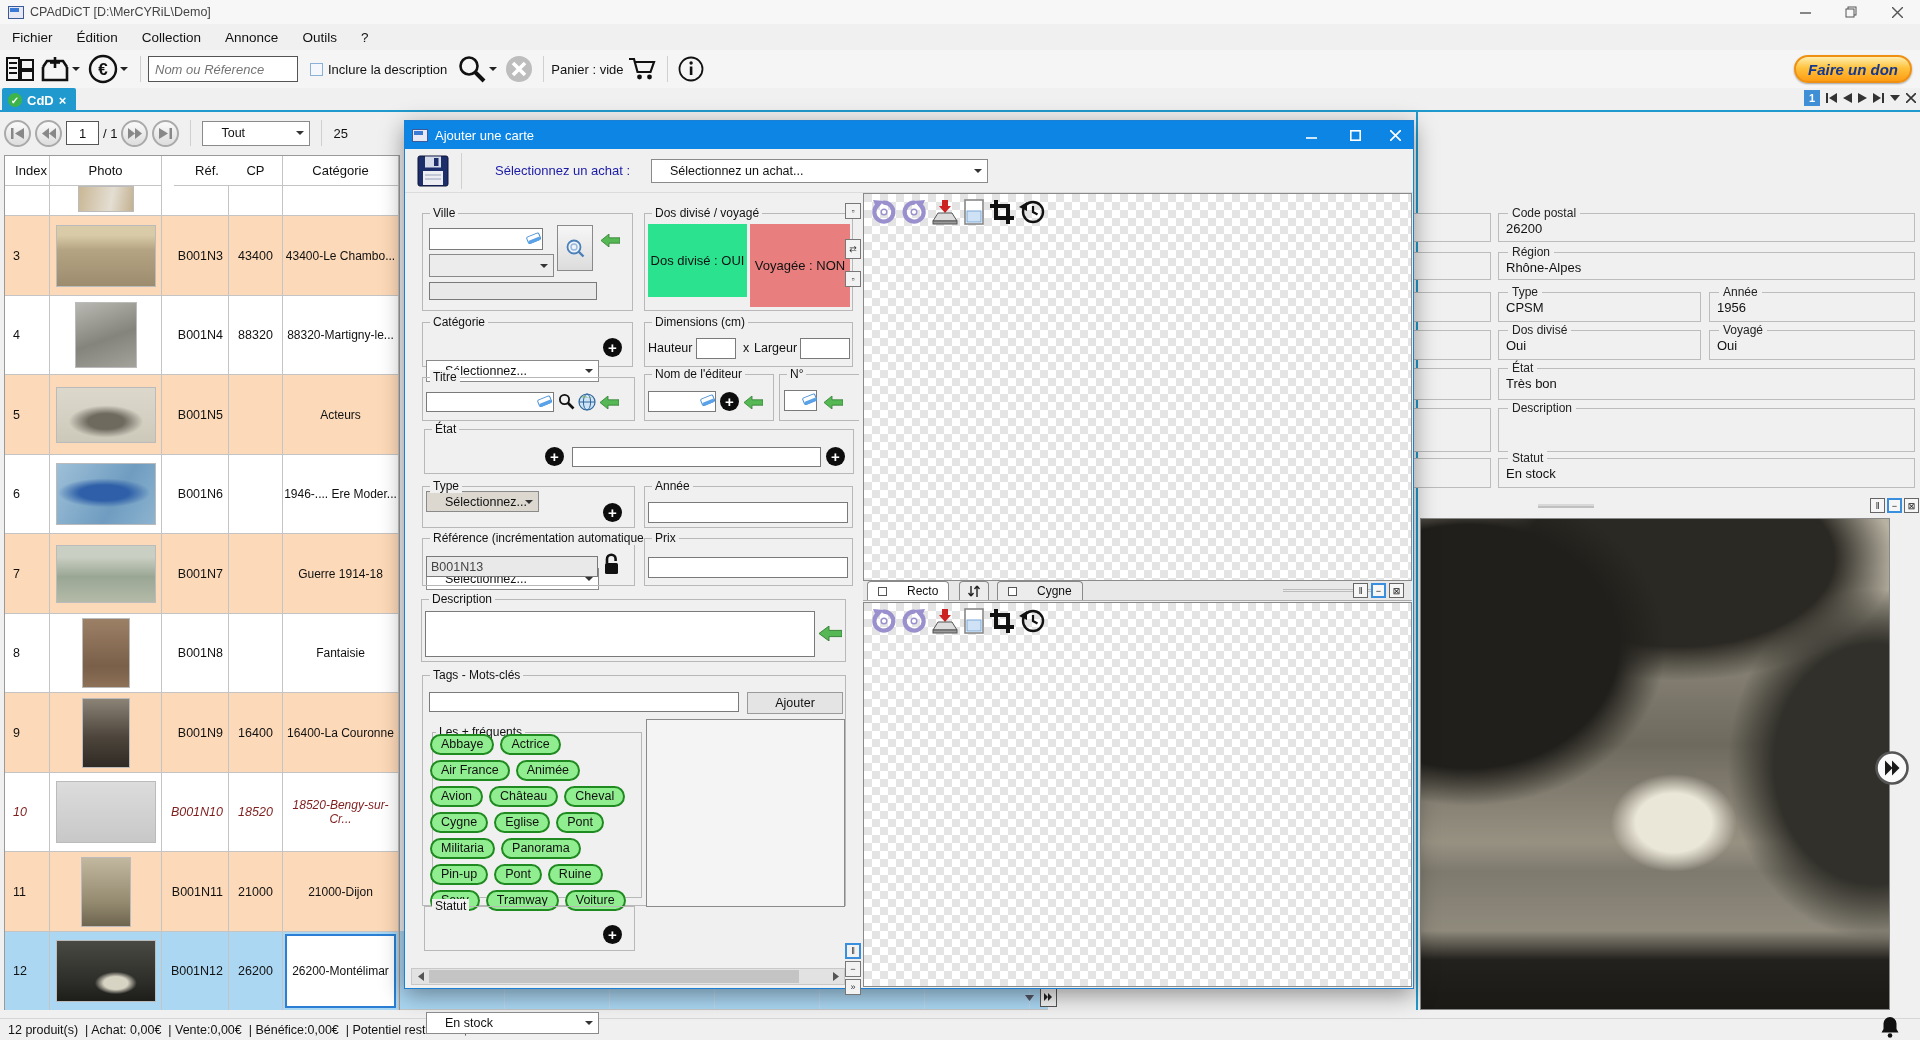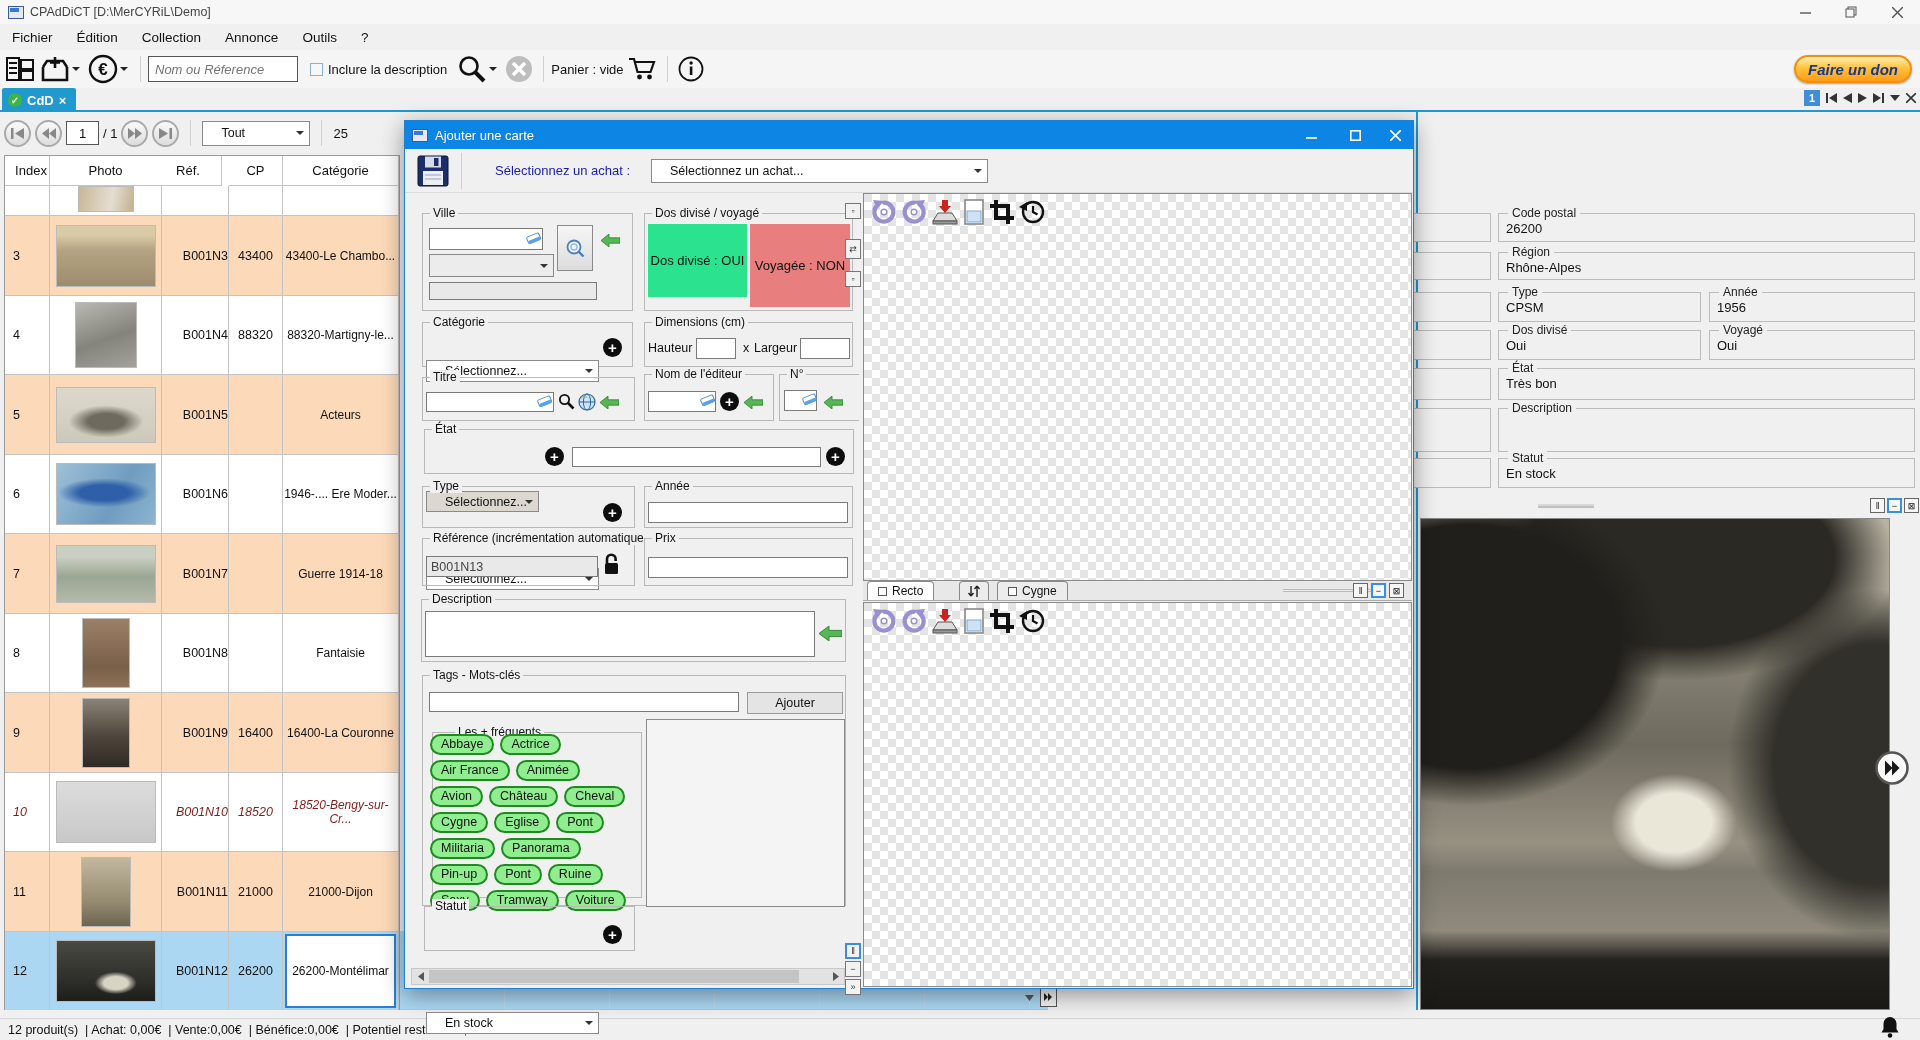--- a/index.html
+++ b/index.html
@@ -53,21 +53,21 @@
 
   
   #table { left:4px; top:155px; width:396px; height:855px; background:#fff; border:1px solid #9a9a9a; }
   .th { position:absolute; top:0; height:30px; display:flex; align-items:center; justify-content:center; font-size:13px; background:#fff;
     border-right:1px solid #c4c4c4; border-bottom:1px solid #c4c4c4; }
   .row { position:absolute; left:0; width:394px; }
   .cell { position:absolute; top:0; height:100%; display:flex; align-items:center; border-right:1px solid #c4c4c4; font-size:12.5px; }
   .row { border-bottom:1px solid #c4c4c4; }
   .c0 { left:0; width:45px; padding-left:8px; }
   .c1 { left:45px; width:112px; justify-content:center; }
-  .c2 { left:157px; width:67px; justify-content:flex-end; }
+  .c2 { left:157px; width:67px; justify-content:flex-end; padding-right:5px; }
   .c3 { left:224px; width:54px; justify-content:center; }
   .c4 { left:278px; width:116px; justify-content:center; text-align:center; font-size:12px; }
   .row-odd { background:#fcd9b8; }
   .row-even { background:#fff; }
   .row-sold { background:#fff; color:#7f1d1d; font-style:italic; }
   .row-sel { background:#abd7f3; }
   .selcat { position:absolute; inset:2px 2px 2px 2px; background:#fff; border:2px solid #2a7fd4; display:flex; align-items:center; justify-content:center; }
   .ph { border:1px solid #bbb; }
   
   .p2 { width:56px; height:26px; background:linear-gradient(100deg,#c9b795,#a8957150 60%,#c3b190); }
@@ -125,27 +125,27 @@
   .plusbtn { position:absolute; width:19px; height:19px; border-radius:50%; background:#0d0d0d; color:#fff; display:flex; align-items:center; justify-content:center; }
   .plusbtn::after { content:"+"; font-size:15px; font-weight:bold; line-height:1; margin-top:-1px; }
   .greenarrow { position:absolute; }
   .combo-gray { background:#dcd8d0; }
   .combo-dis { background:#ececec; color:#999; }
   #dos-oui { position:absolute; background:#2be38f; display:flex; align-items:center; justify-content:center; font-size:13px; }
   #voyage-non { position:absolute; background:#e87e7e; display:flex; align-items:center; justify-content:center; font-size:13px; }
   .tagpill { background:#90ee90; border:2px solid #1f8a1f; border-radius:11px; padding:1px 9px 2px; font-size:12.5px; white-space:nowrap; }
   #tags-flow { position:absolute; left:25px; top:613px; width:206px; display:flex; flex-wrap:wrap; gap:5px 6px; }
   #freq-box { position:absolute; left:27px; top:611px; width:210px; height:166px; border:1px solid #b8b8b8; }
-  #freq-box .glabel { position:absolute; top:-8px; left:22px; background:#f0f0f0; padding:0 3px; font-size:12px; }
+  #freq-box .glabel { position:absolute; top:-8px; left:3px; background:#f0f0f0; padding:0 3px; font-size:12px; }
   #ajouter-btn { position:absolute; left:342px; top:571px; width:96px; height:22px; background:#e4e4e4; border:1px solid #9a9a9a; display:flex; align-items:center; justify-content:center; font-size:12.5px; }
   #taglist { position:absolute; left:241px; top:598px; width:199px; height:188px; background:#f4f4f4; border:1px solid #8a8a8a; }
   .checker { background-image:conic-gradient(#ffffff 25%, #e4e4e4 0 50%, #ffffff 0 75%, #e4e4e4 0); background-size:16px 16px; }
   .imgpanel { position:absolute; left:458px; width:549px; border:1px solid #8a8a8a; }
   .icon-row { position:absolute; display:flex; gap:4px; align-items:center; }
-  .ptab { height:19px; border:1px solid #8a8a8a; border-bottom:none; border-radius:4px 4px 0 0; background:#ececec; display:flex; align-items:center; gap:5px; padding:0 10px; font-size:12px; }
+  .ptab { height:19px; border:1px solid #8a8a8a; border-bottom:none; border-radius:4px 4px 0 0; background:#ececec; display:flex; align-items:center; gap:20px; padding:0 10px; font-size:12px; }
   .ptab.active { background:#fff; }
   .ptab .sq { width:9px; height:9px; border:1px solid #555; background:#fff; }
   #hscroll { position:absolute; left:6px; top:847px; width:434px; height:17px; background:#e2e2e2; border:1px solid #c8c8c8; }
   .scr-arr { position:absolute; top:0; width:17px; height:15px; display:flex; align-items:center; justify-content:center; font-size:10px; color:#555; }
   #hthumb { position:absolute; left:17px; top:1px; width:370px; height:13px; background:#c4c4c4; }
   .stripbtn { position:absolute; left:440px; width:16px; height:16px; border:1px solid #777; background:#f2f2f2; display:flex; align-items:center; justify-content:center; font-size:9px; color:#333; }
   .stripbtn.hl { border:2px solid #3a8ede; }
   svg { display:block; }
 </style>
 </head>
@@ -310,21 +310,21 @@
       </span>
     <span class="vsep"></span>
     <span class="combo" style="width:108px;height:25px;">Tout</span>
     <span class="vsep"></span>
     <span>25</span>
   </div>
 
   <div class="abs" id="table">
     <div class="th c0" style="left:0;width:45px">Index</div>
     <div class="th" style="left:45px;width:112px">Photo</div>
-    <div class="th" style="left:150px;width:67px">Réf.</div>
+    <div class="th" style="left:169px;width:67px">Réf.</div>
     <div class="th" style="left:224px;width:54px">CP</div>
     <div class="th" style="left:278px;width:116px">Catégorie</div>
 
     <div class="row row-even" style="top:30px;height:30px;">
       <span class="cell c0"></span>
       <span class="cell c1" style="align-items:flex-start">
           <span class="ph p2"></span>
         </span>
       <span class="cell c2"></span>
       <span class="cell c3"></span>

